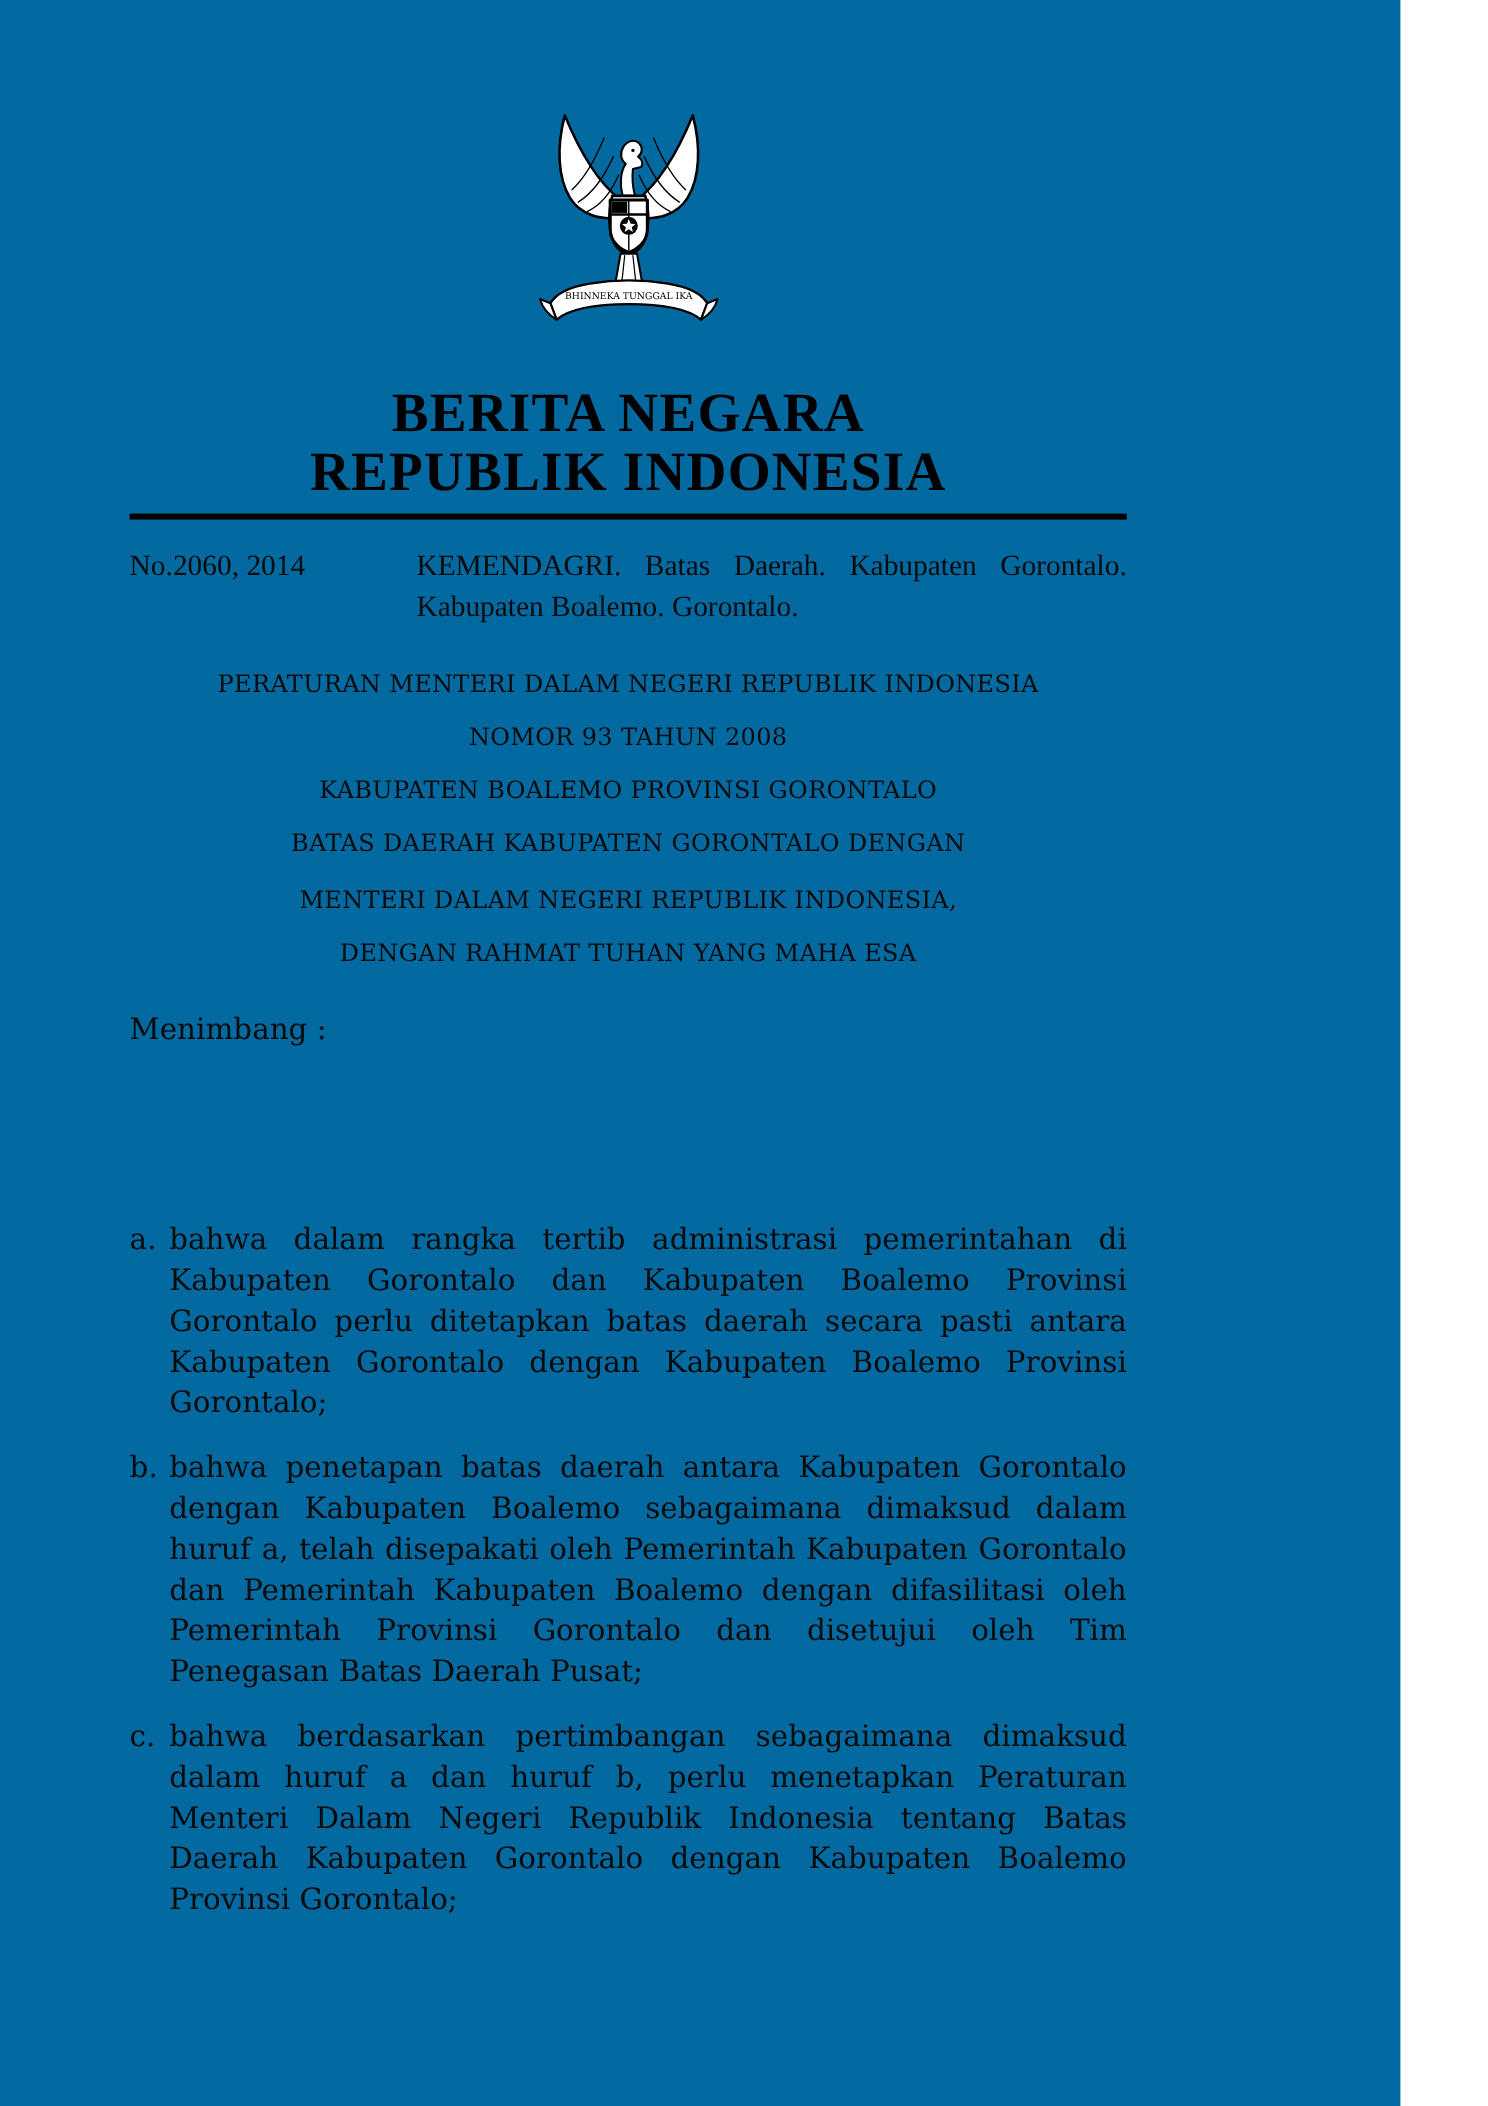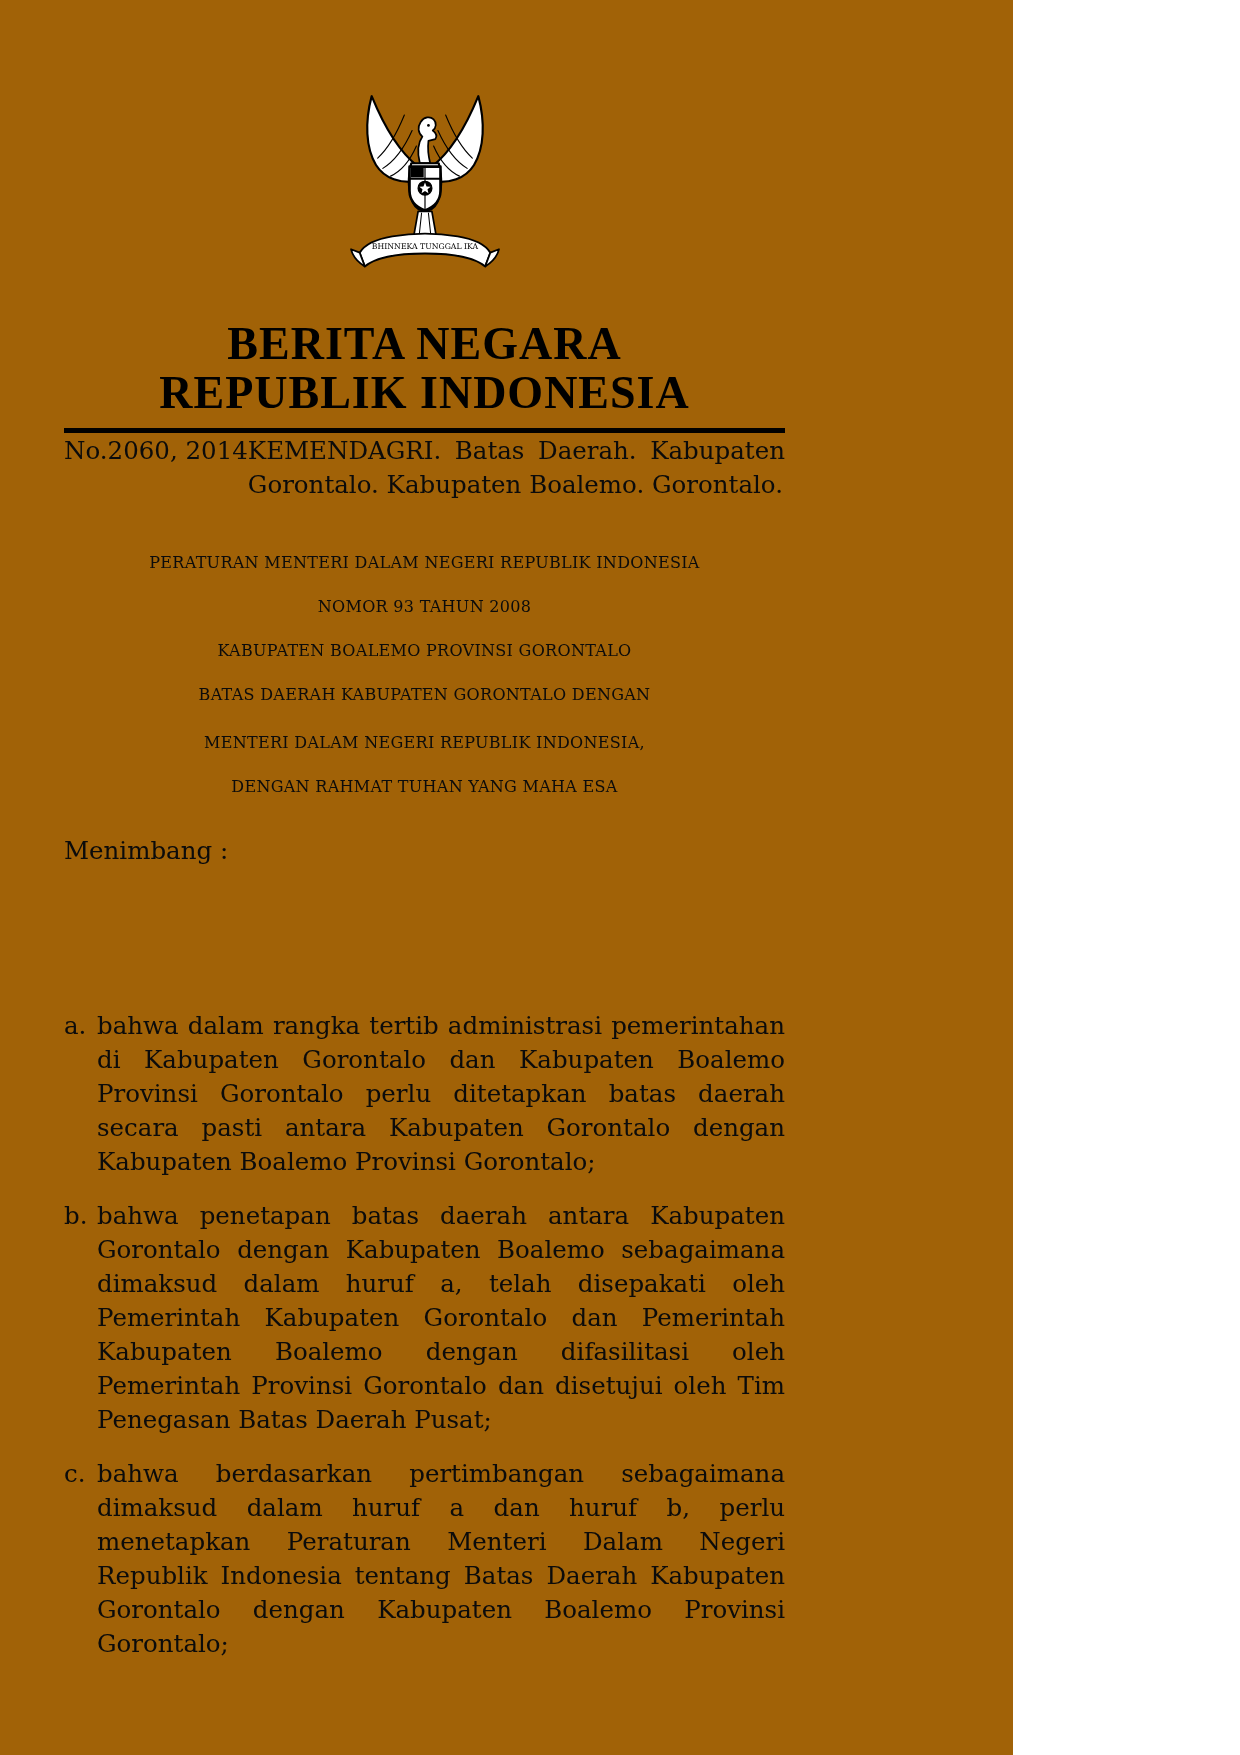--- a/index.html
+++ b/index.html
@@ -5,24 +5,24 @@
   * { margin: 0; padding: 0; box-sizing: border-box; }
   html, body { background: #ffffff; }
   body {
     width: 1240px;
     height: 1755px;
     font-family: "DejaVu Serif", serif;
     color: #0b0b0b;
     -webkit-font-smoothing: antialiased;
   }
   .page {
-    width: 1013px;
+    width: 1167px;
     height: 1755px;
-    padding: 84px 228px 0 64px; 
-    background: #a16207;
+    padding: 84px 228px 0 108px; 
+    background: #0369a1;
     overflow: hidden;
   }
   .emblem-wrap { display: flex; justify-content: center; }
   .emblem { width: 172px; height: 198px; display: block; }
 
   .masthead-title {
     margin-top: 38px;
     text-align: center;
     font-family: "Liberation Serif", serif;
     font-weight: 700;
@@ -32,31 +32,32 @@
     color: #000;
   }
   .masthead-rule {
     border: none;
     border-top: 5px solid #000;
     margin: 10px 0 0 0;
   }
   .issue-row {
     display: flex;
     justify-content: space-between;
-    margin-top: 1px;
+    margin-top: 22px;
     font-size: 24.5px;
     line-height: 34px;
+    font-family: Liberation Serif, serif;
   }
   .gazette-number { white-space: nowrap; }
   .gazette-subject { width: 592px; text-align: justify; }
 
   .reg-title {
-    margin-top: 44px;
+    margin-top: 30px;
     text-align: center;
-    font-size: 16px;
+    font-size: 20px;
     line-height: 34px;
   }
   .reg-line { margin-bottom: 10px; letter-spacing: 0.3px; }
   .authority { margin-top: 14px; }
 
   .consider {
     display: flex;
     margin-top: 30px;
     font-size: 24.5px;
     line-height: 34px;

